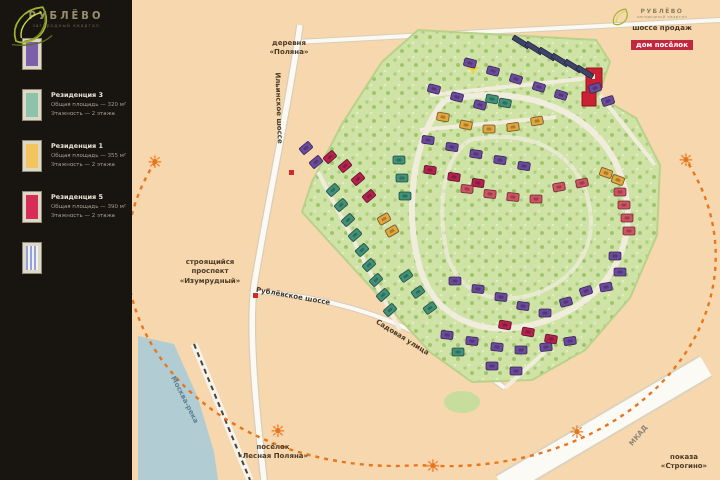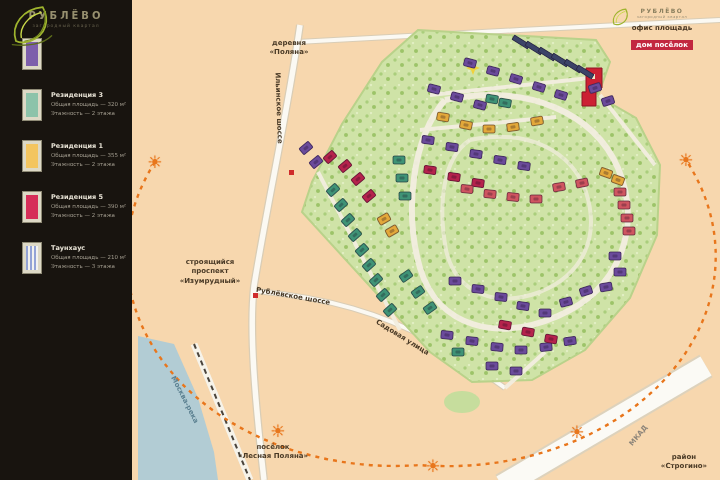--- a/index.html
+++ b/index.html
@@ -212,35 +212,35 @@
 «Поляна»</div>
         <div class="maplabel" style="left: 278px; top: 108px; transform: translate(-50%, -50%) rotate(88deg);">Ильинское шоссе</div>
         <div class="maplabel" style="left: 210px; top: 272px; transform: translate(-50%, -50%) rotate(0deg);">строящийся
 проспект
 «Изумрудный»</div>
         <div class="maplabel" style="left: 293px; top: 297px; transform: translate(-50%, -50%) rotate(10deg);">Рублёвское шоссе</div>
         <div class="maplabel" style="left: 402px; top: 338px; transform: translate(-50%, -50%) rotate(32deg);">Садовая улица</div>
         <div class="maplabel" style="left: 184px; top: 400px; transform: translate(-50%, -50%) rotate(63deg); color: rgb(93, 130, 146);">Москва-река</div>
         <div class="maplabel" style="left: 273px; top: 452px; transform: translate(-50%, -50%) rotate(0deg);">посёлок
 «Лесная Поляна»</div>
-        <div class="maplabel" style="left: 684px; top: 462px; transform: translate(-50%, -50%) rotate(0deg);">район
+        <div class="maplabel" style="left: 684px; top: 462px; transform: translate(-50%, -50%) rotate(0deg);">показа
 «Строгино»</div>
         <div class="maplabel" style="left: 639px; top: 436px; transform: translate(-50%, -50%) rotate(-50deg); color: rgb(141, 133, 122);">МКАД</div>
       </div>
 
     <div class="office-block">
       <svg width="26" height="22" viewBox="0 0 64 56">
         <g fill="none" stroke-linecap="round">
           <path d="M14,46 C8,28 22,10 44,8 C52,22 48,40 30,46 C24,48 18,48 14,46 Z" stroke="#9fb42e" stroke-width="3"></path>
           <path d="M20,42 C18,30 28,18 42,14" stroke="#c9d84a" stroke-width="2.5"></path>
         </g>
       </svg>
       <div class="office-brand">РУБЛЁВО</div>
       <div class="office-tag">загородный квартал</div>
-      <div class="office-line1">офис площадь</div>
+      <div class="office-line1">шоссе продаж</div>
       <div class="office-line2">дом посёлок</div>
     </div>
   </div>
 
   <div class="sidebar">
     <div class="logo-wrap">
       <svg width="64" height="50" viewBox="0 0 64 56">
         <g fill="none" stroke-linecap="round">
           <path d="M14,46 C8,28 22,10 44,8 C52,22 48,40 30,46 C24,48 18,48 14,46 Z" stroke="#9fb42e" stroke-width="2"></path>
           <path d="M20,42 C18,30 28,18 42,14" stroke="#c9d84a" stroke-width="1.6"></path>
@@ -284,22 +284,17 @@
      <div class="legend-text">
        <div class="legend-name">Резиденция 5</div>
        <div class="legend-detail">Общая площадь — 390 м²</div>
        <div class="legend-detail">Этажность — 2 этажа</div>
           </div>
         </div>
         <div class="legend-item">
           <div class="swatch striped">
        <div class="swatch-inner" style="background:#93a3d6"></div>
           </div>
-     <div class="legend-text">
-       <div class="legend-name">Таунхаус</div>
-       <div class="legend-detail">Общая площадь — 210 м²</div>
-       <div class="legend-detail">Этажность — 3 этажа</div>
-          </div>
         </div>
       </div>
   </div>
 
 </div>
 
 </body></html>

